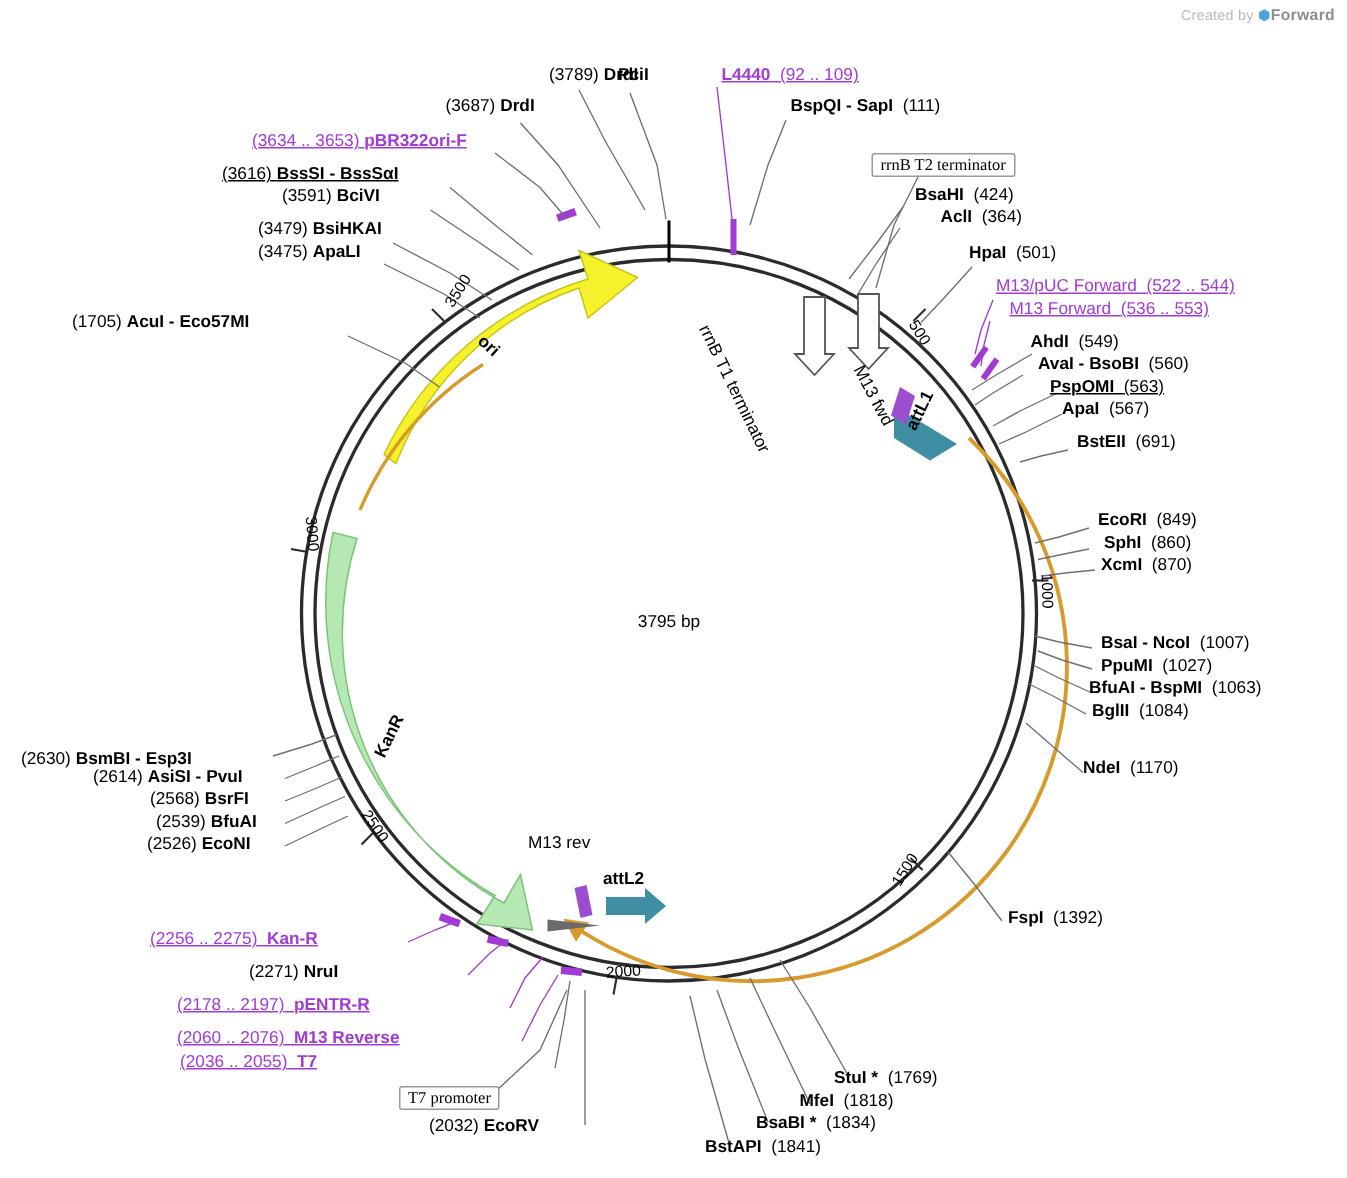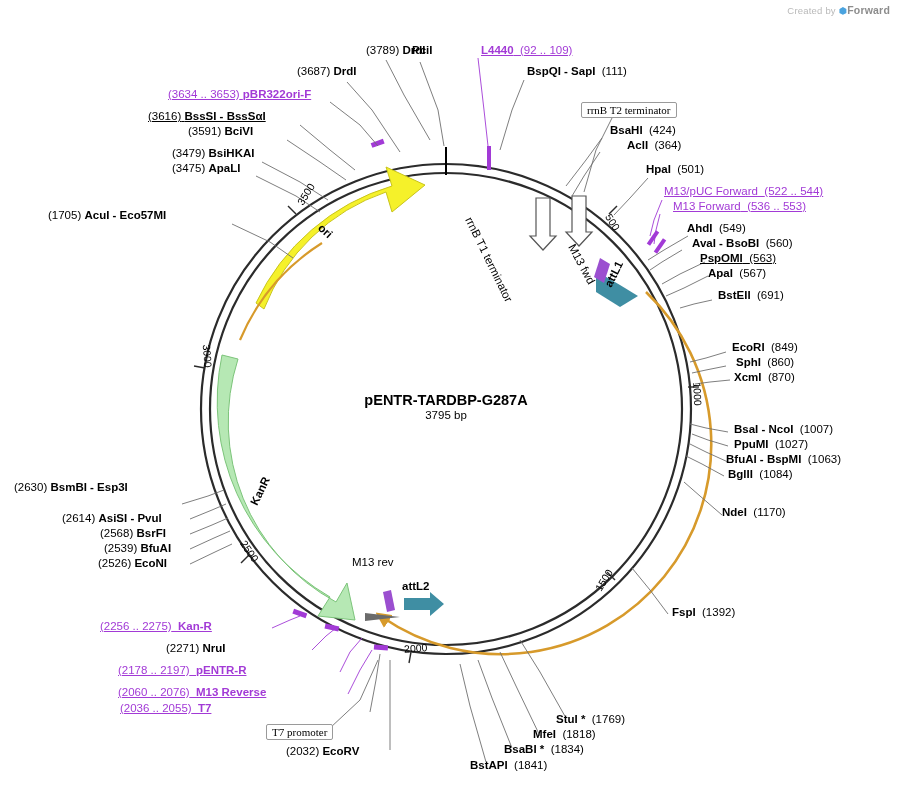--- a/index.html
+++ b/index.html
@@ -159,21 +159,20 @@
       <path d="M612 118 L596 150 L584 192"></path>
       <path d="M330 728 L360 700 L378 660"></path>
     </g>
   </svg>
 
   <div class="watermark">
     <span>Created by</span>
     <span class="dot">⬢</span><span class="sg">Forward</span>
   </div>
 
-  <div class="title" style="left:296px;top:392px;width:300px;">pENTR-TARDBP-G287A</div>
   <div class="subtitle" style="left:296px;top:409px;width:300px;">3795 bp</div>
 
   <div class="tick-num" style="left:604px;top:216px;transform:rotate(58deg);">500</div>
   <div class="tick-num" style="left:686px;top:388px;transform:rotate(88deg);">1000</div>
   <div class="tick-num" style="left:592px;top:574px;transform:rotate(-58deg);">1500</div>
   <div class="tick-num" style="left:404px;top:642px;transform:rotate(-4deg);">2000</div>
   <div class="tick-num" style="left:238px;top:545px;transform:rotate(56deg);">2500</div>
   <div class="tick-num" style="left:196px;top:350px;transform:rotate(86deg);">3000</div>
   <div class="tick-num" style="left:294px;top:188px;transform:rotate(-58deg);">3500</div>
 
@@ -317,17 +316,17 @@
   </div>
   <div class="lbl" style="left:104px;top:542px;">
     <span class="pos">(2539)</span> <b>BfuAI</b>
   </div>
   <div class="lbl" style="left:100px;top:527px;">
     <span class="pos">(2568)</span> <b>BsrFI</b>
   </div>
   <div class="lbl" style="left:62px;top:512px;">
     <span class="pos">(2614)</span> <b>AsiSI  -  PvuI</b>
   </div>
-  <div class="lbl" style="left:14px;top:481px;">
+  <div class="lbl" style="left:14px;top:500px;">
     <span class="pos">(2630)</span> <b>BsmBI  -  Esp3I</b>
   </div>
 
 </div>
 
 </body></html>

